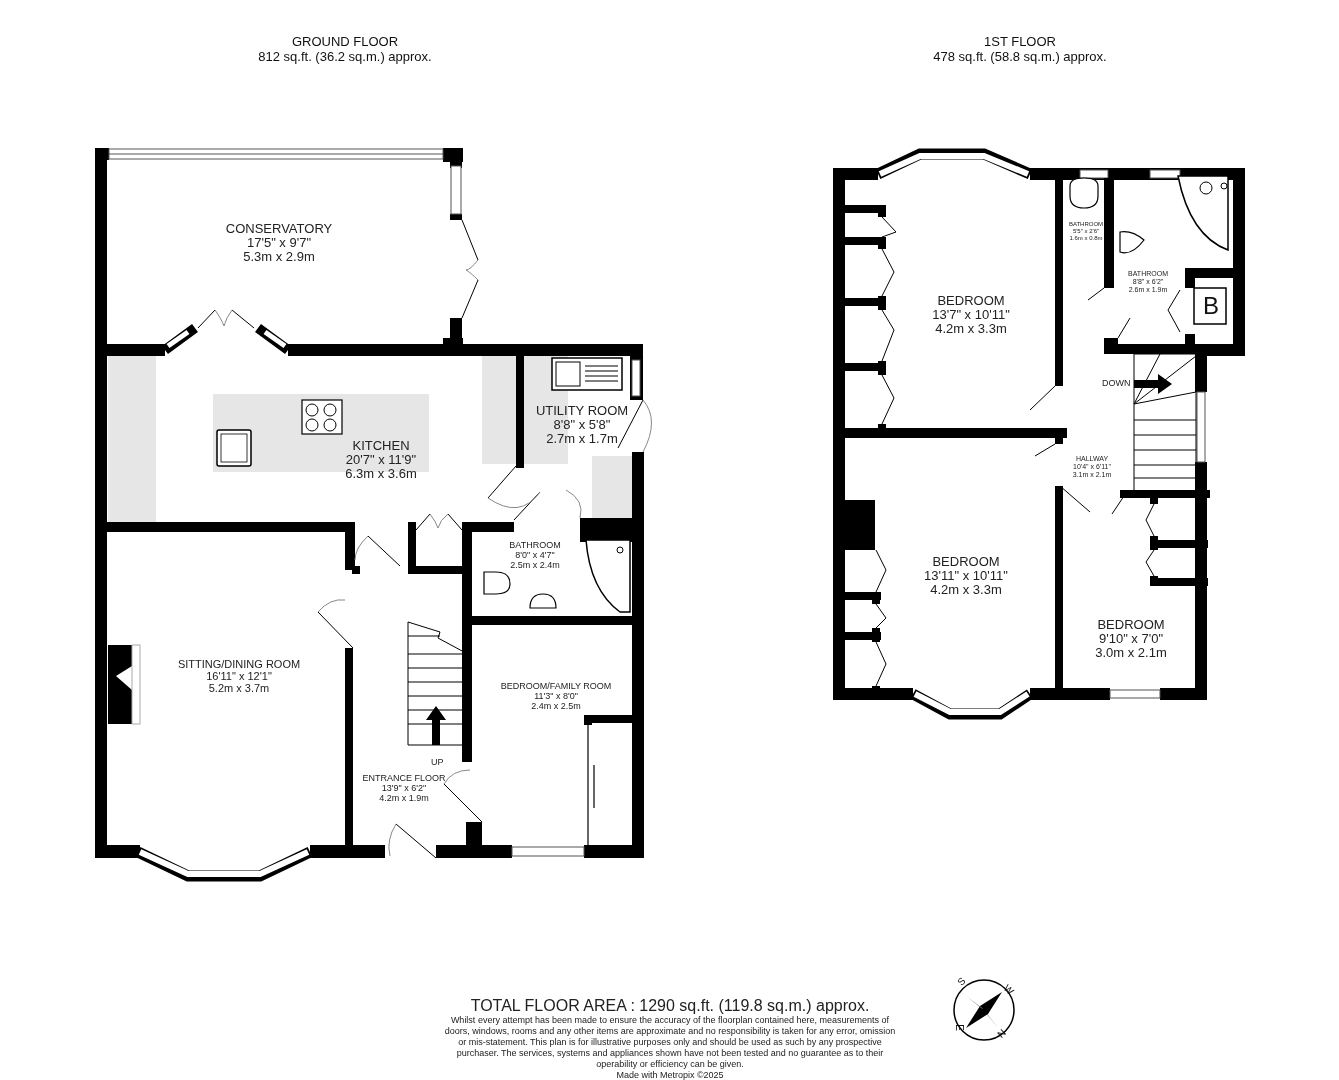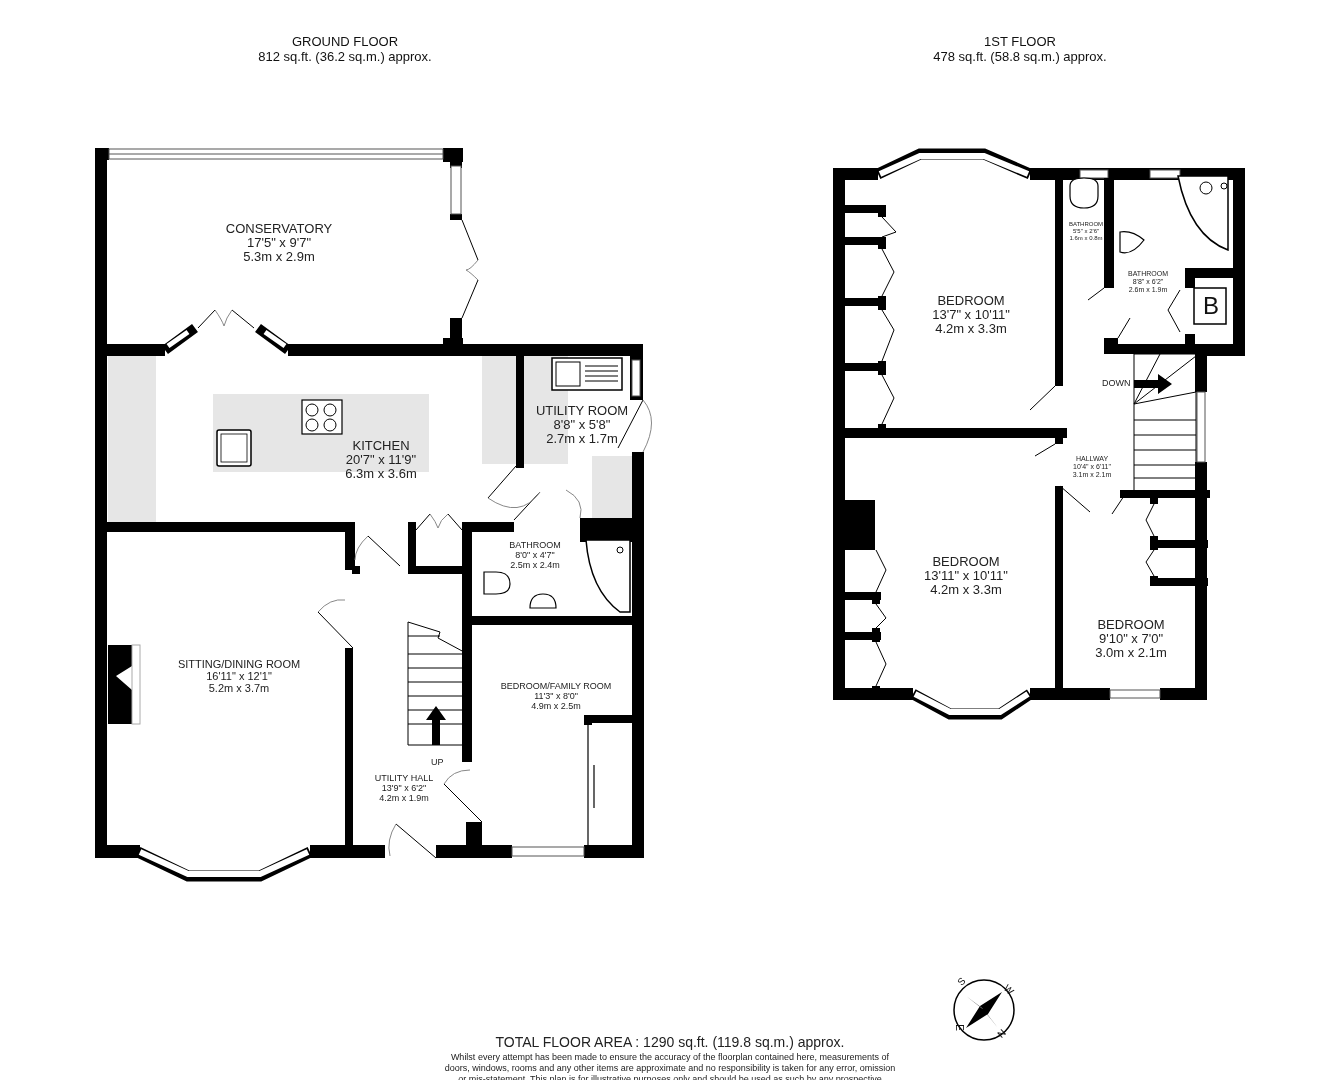--- a/index.html
+++ b/index.html
@@ -8,21 +8,21 @@
   .floor-title .t { display:block; }
   svg.plan { position:absolute; left:0; top:0; }
   .room-label { position:absolute; text-align:center; font-weight:normal; color:#222; white-space:nowrap; transform:translateX(-50%); }
   .room-label span { display:block; }
   .lg { font-size:13px; line-height:14px; }
   .md { font-size:11px; line-height:12px; }
   .sm { font-size:9px; line-height:10px; }
   .xs { font-size:6px; line-height:7px; }
   .stair-text { position:absolute; font-size:10px; color:#222; }
   .footer { position:absolute; left:440px; top:998px; width:460px; text-align:center; color:#222; }
-  .footer .total { font-size:14px; line-height:15px; display:block;margin-top:37px; }
+  .footer .total { font-size:16px; line-height:15px; display:block; }
   .footer .disc { font-size:9px; line-height:11px; display:block; margin-top:2px; }
   .footer .made { font-size:9px; line-height:11px; display:block; }
 </style>
 </head>
 <body>
 
 <div class="floor-title" style="left:205px; top:34px; width:280px;">
   <span class="t">GROUND FLOOR</span>
   <span class="t">812 sq.ft. (36.2 sq.m.) approx.</span>
 </div>
@@ -301,24 +301,24 @@
   <span>2.5m  x 2.4m</span>
 </div>
 <div class="room-label md" style="left:239px; top:658px;">
   <span>SITTING/DINING ROOM</span>
   <span>16'11"  x 12'1"</span>
   <span>5.2m  x 3.7m</span>
 </div>
 <div class="room-label sm" style="left:556px; top:681px;">
   <span>BEDROOM/FAMILY ROOM</span>
   <span>11'3"  x 8'0"</span>
-  <span>4.9m  x 2.5m</span>
+  <span>2.4m  x 2.5m</span>
 </div>
 <div class="room-label sm" style="left:404px; top:773px;">
-  <span>UTILITY HALL</span>
+  <span>ENTRANCE FLOOR</span>
   <span>13'9"  x 6'2"</span>
   <span>4.2m  x 1.9m</span>
 </div>
 <div class="stair-text" style="left:431px; top:757px; font-size:9px;">UP</div>
 
 <div class="room-label lg" style="left:971px; top:294px;">
   <span>BEDROOM</span>
   <span>13'7"  x 10'11"</span>
   <span>4.2m  x 3.3m</span>
 </div>

